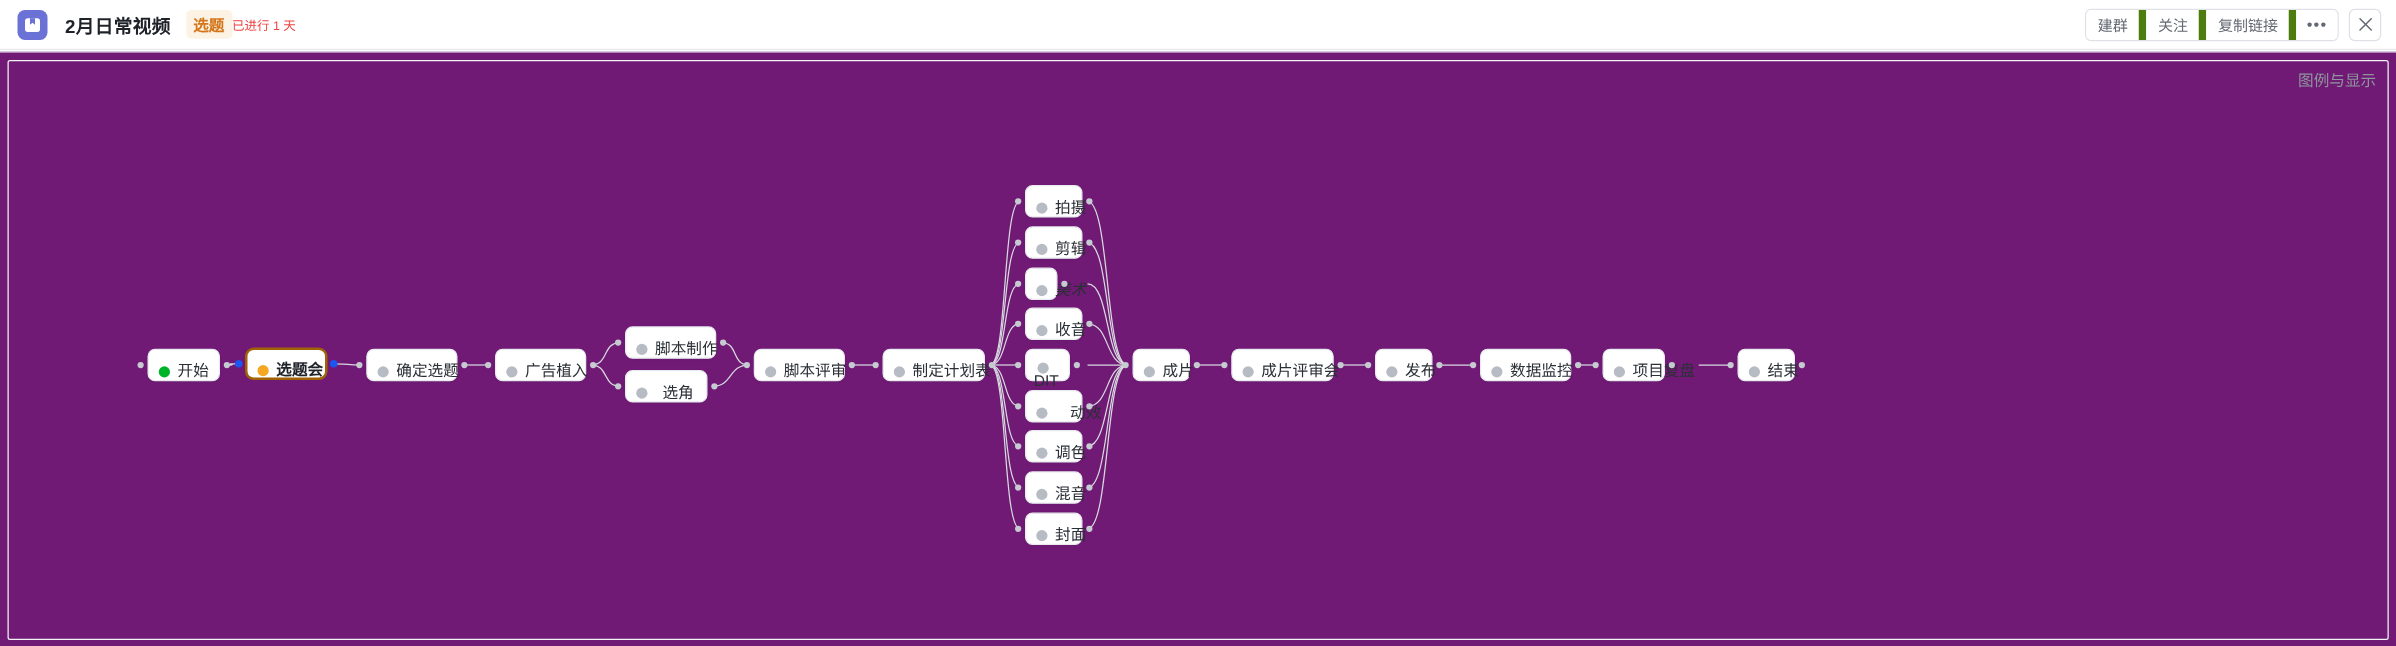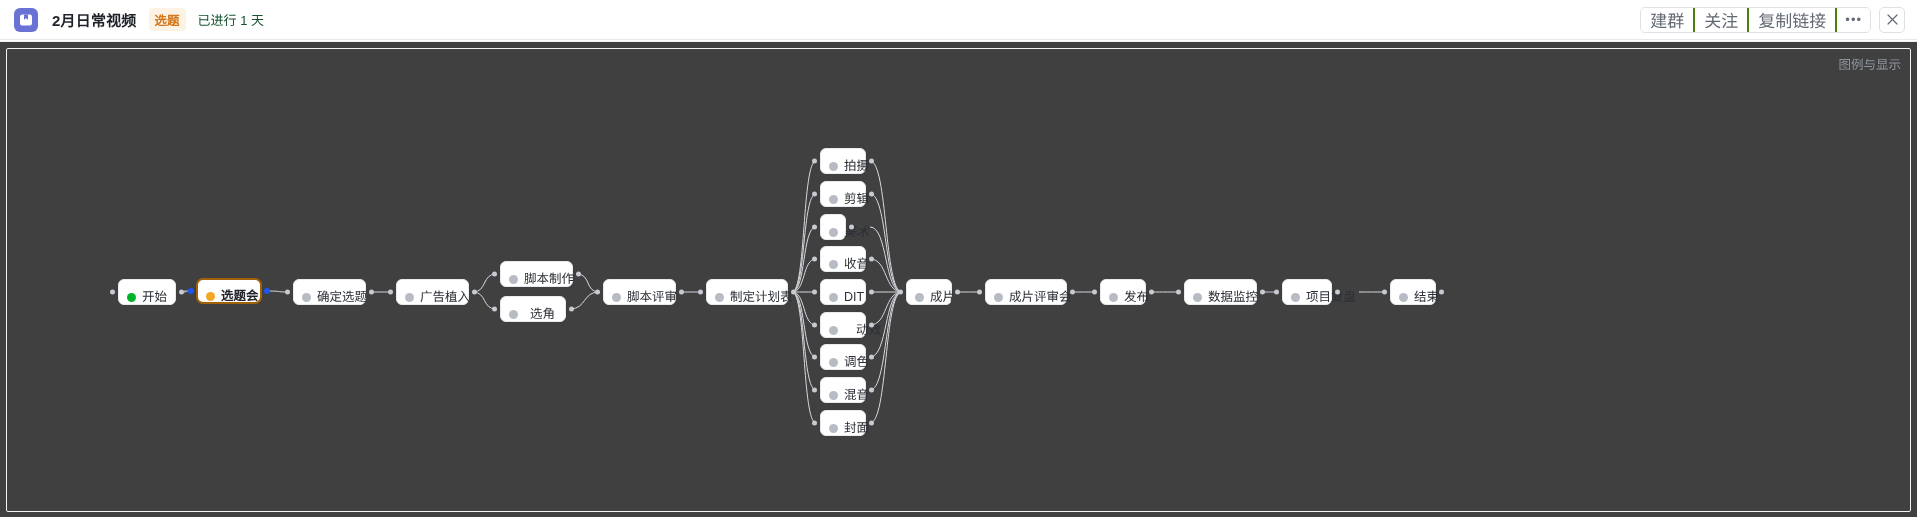--- a/index.html
+++ b/index.html
@@ -45,42 +45,42 @@
     margin-left: 12px;
     font-size: 12.5px;
     font-weight: 600;
     color: #d4771c;
     background: #fdf3e4;
     border-radius: 4px;
     padding: 2px 6px;
     white-space: nowrap;
   }
   .elapsed {
-    margin-left: 12px;
-    font-size: 13px;
-    color: #14532d;
+    margin-left: 0;
+    font-size: 10px;
+    color: #ef4444;
     white-space: nowrap;
   }
   .header-spacer { flex: 1 1 auto; }
 
   .btn-group {
     display: flex;
     align-items: stretch;
     height: 26px;
     border: 1px solid #dfe1e6;
     border-radius: 5px;
     background: #fff;
     overflow: hidden;
   }
   .btn-group .gbtn {
     display: flex; align-items: center; justify-content: center;
-    font-size: 17px;
+    font-size: 12px;
     color: #646a73;
     padding: 0 9px;
-    border-right: 2px solid #4d7c0f;
+    border-right: 6px solid #4d7c0f;
     white-space: nowrap;
     cursor: pointer;
     background: #fff;
   }
   .btn-group .gbtn:last-child { border-right: none; }
   .btn-group .gbtn.dots {
     padding: 0 8px;
     letter-spacing: 1px;
     font-size: 13px;
   }
@@ -94,21 +94,21 @@
     cursor: pointer;
     color: #646a73;
   }
   .close-btn svg { display:block; }
 
   
   .canvas {
     position: absolute;
     top: 41px; left: 0;
     width: 1917px; height: 476px;
-    background: #404040;
+    background: #701a75;
     border-top: 1px solid #f1f2f4;
     overflow: hidden;
   }
   .canvas-inner-border {
     position: absolute;
     top: 6px; left: 6px;
     width: 1905px; height: 464px;
     border: 1px solid #f3f4f6;
     border-radius: 2px;
     pointer-events: none;
@@ -327,21 +327,21 @@
         <span class="dot" style="background: rgb(183, 188, 196);"></span>
         <span class="label">美术</span>
         <span class="handle right"></span>
       </div>
       <div class="node" style="left: 820px; top: 204px; width: 46px;">
         <span class="handle left"></span>
         <span class="dot" style="background: rgb(183, 188, 196);"></span>
         <span class="label">收音</span>
         <span class="handle right"></span>
       </div>
-      <div class="node" style="left: 820px; top: 237px; width: 46px;">
+      <div class="node" style="left: 820px; top: 237px; width: 36px; flex-direction: column;">
         <span class="handle left"></span>
         <span class="dot" style="background: rgb(183, 188, 196);"></span>
         <span class="label">DIT</span>
         <span class="handle right"></span>
       </div>
       <div class="node" style="left: 820px; top: 270px; width: 46px; gap: 12px;">
         <span class="handle left"></span>
         <span class="dot" style="background: rgb(183, 188, 196);"></span>
         <span class="label">动效</span>
         <span class="handle right"></span>

